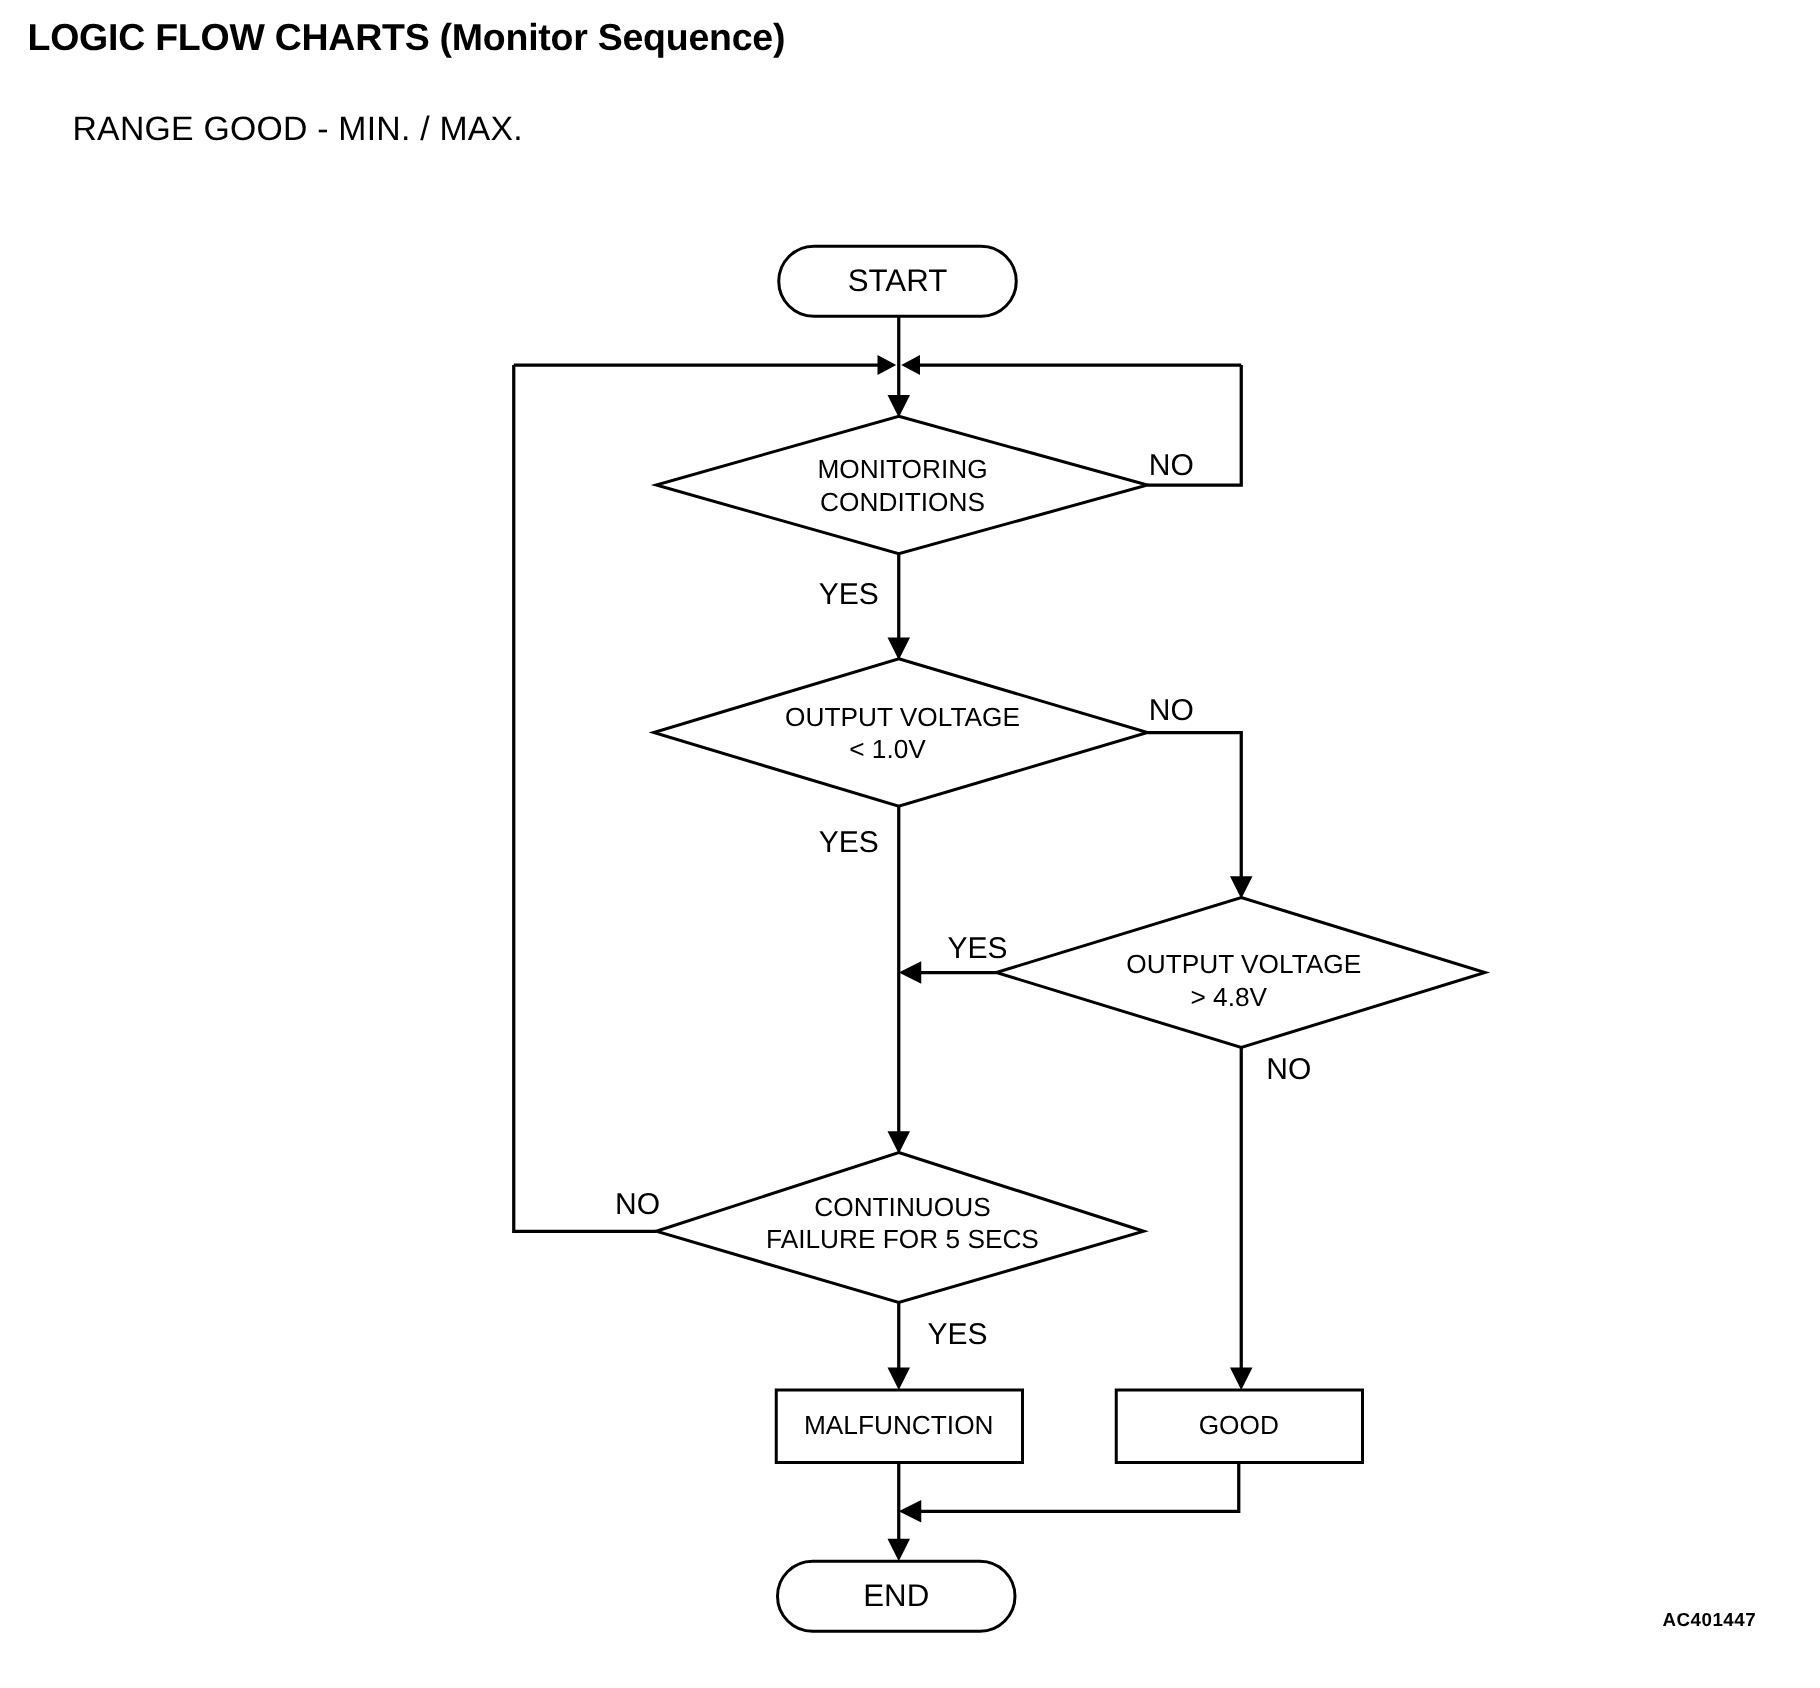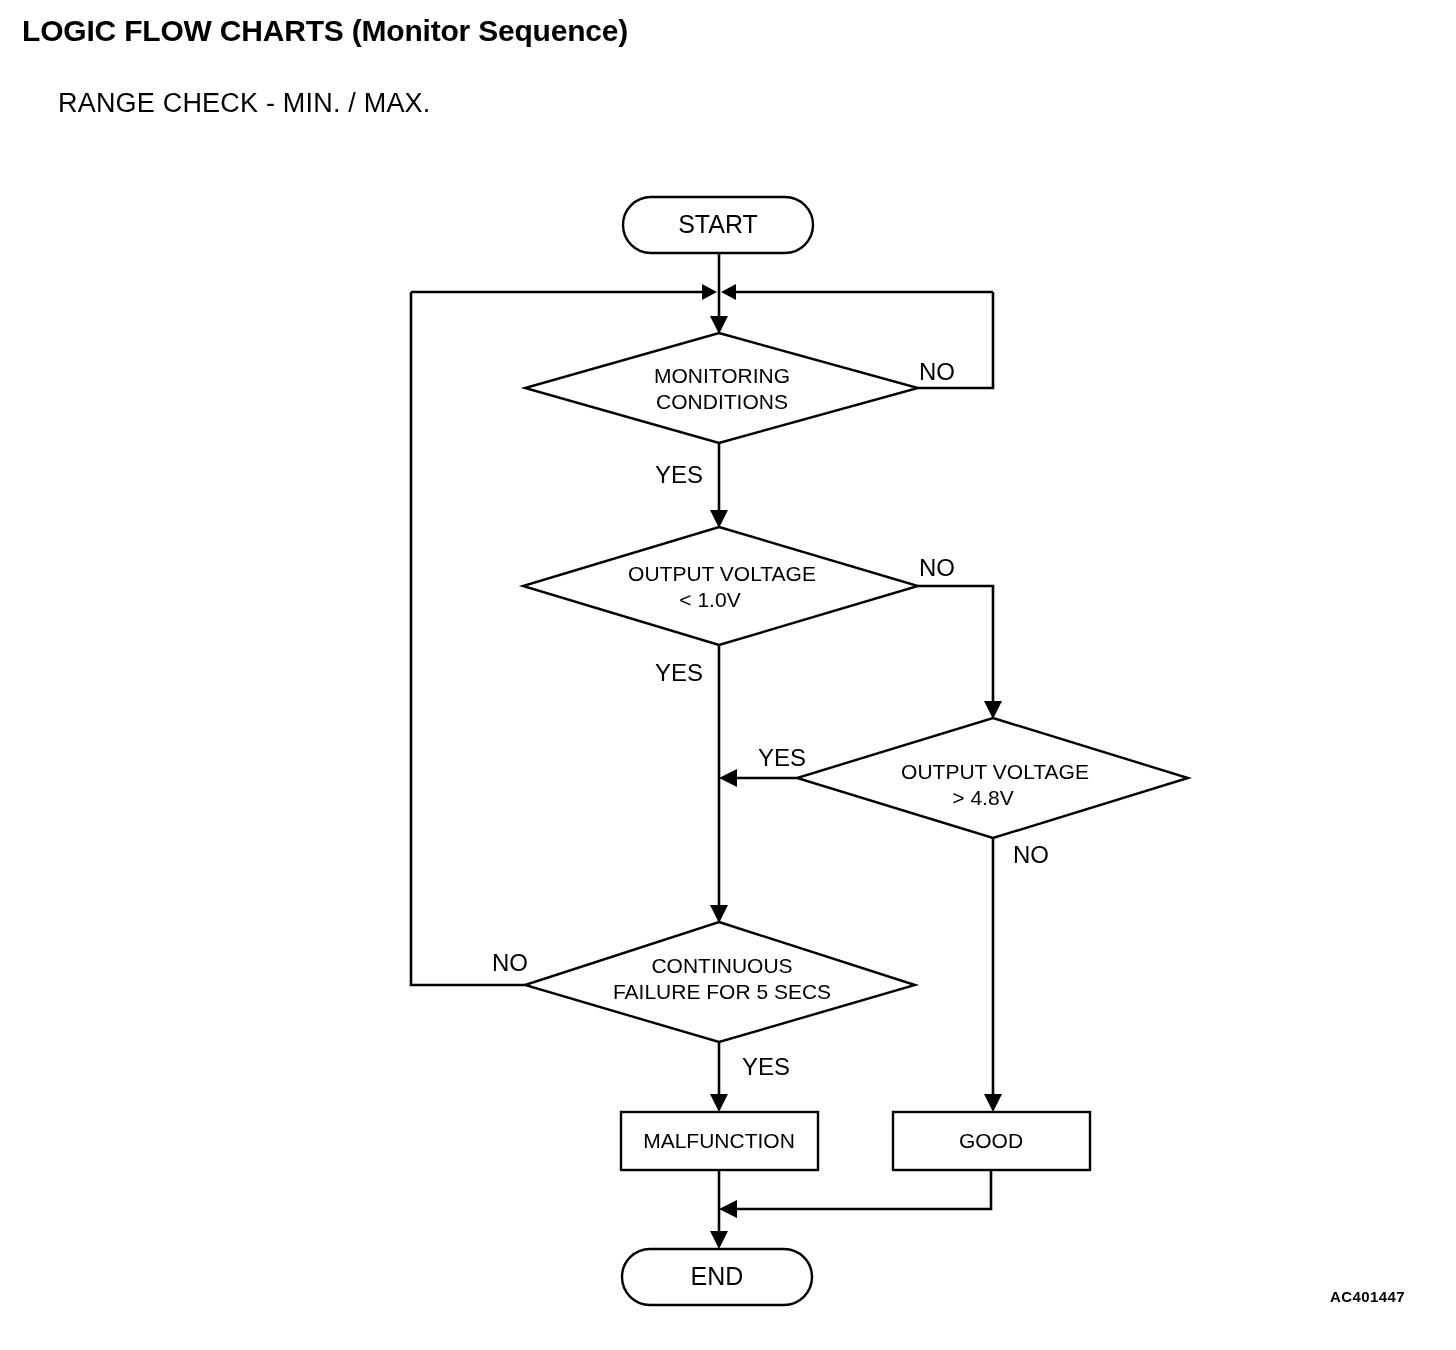--- a/index.html
+++ b/index.html
@@ -98,21 +98,21 @@
     dominant-baseline: middle;
   }
 </style>
 </head>
 <body>
 
 <div id="page">
 
   <div class="title">LOGIC FLOW CHARTS (Monitor Sequence)</div>
 
-  <div class="subtitle">RANGE CHECK - MIN. / MAX.</div>
+  <div class="subtitle">RANGE GOOD - MIN. / MAX.</div>
 
   <svg id="flow" viewBox="0 0 1456 1350">
 
     <g>
       <rect class="shape" x="623" y="197" width="190" height="56" rx="28" ry="28"></rect>
       <text class="term-label" x="718" y="226">START</text>
     </g>
 
     <path class="edge" d="M 719 253 L 719 292"></path>
 

